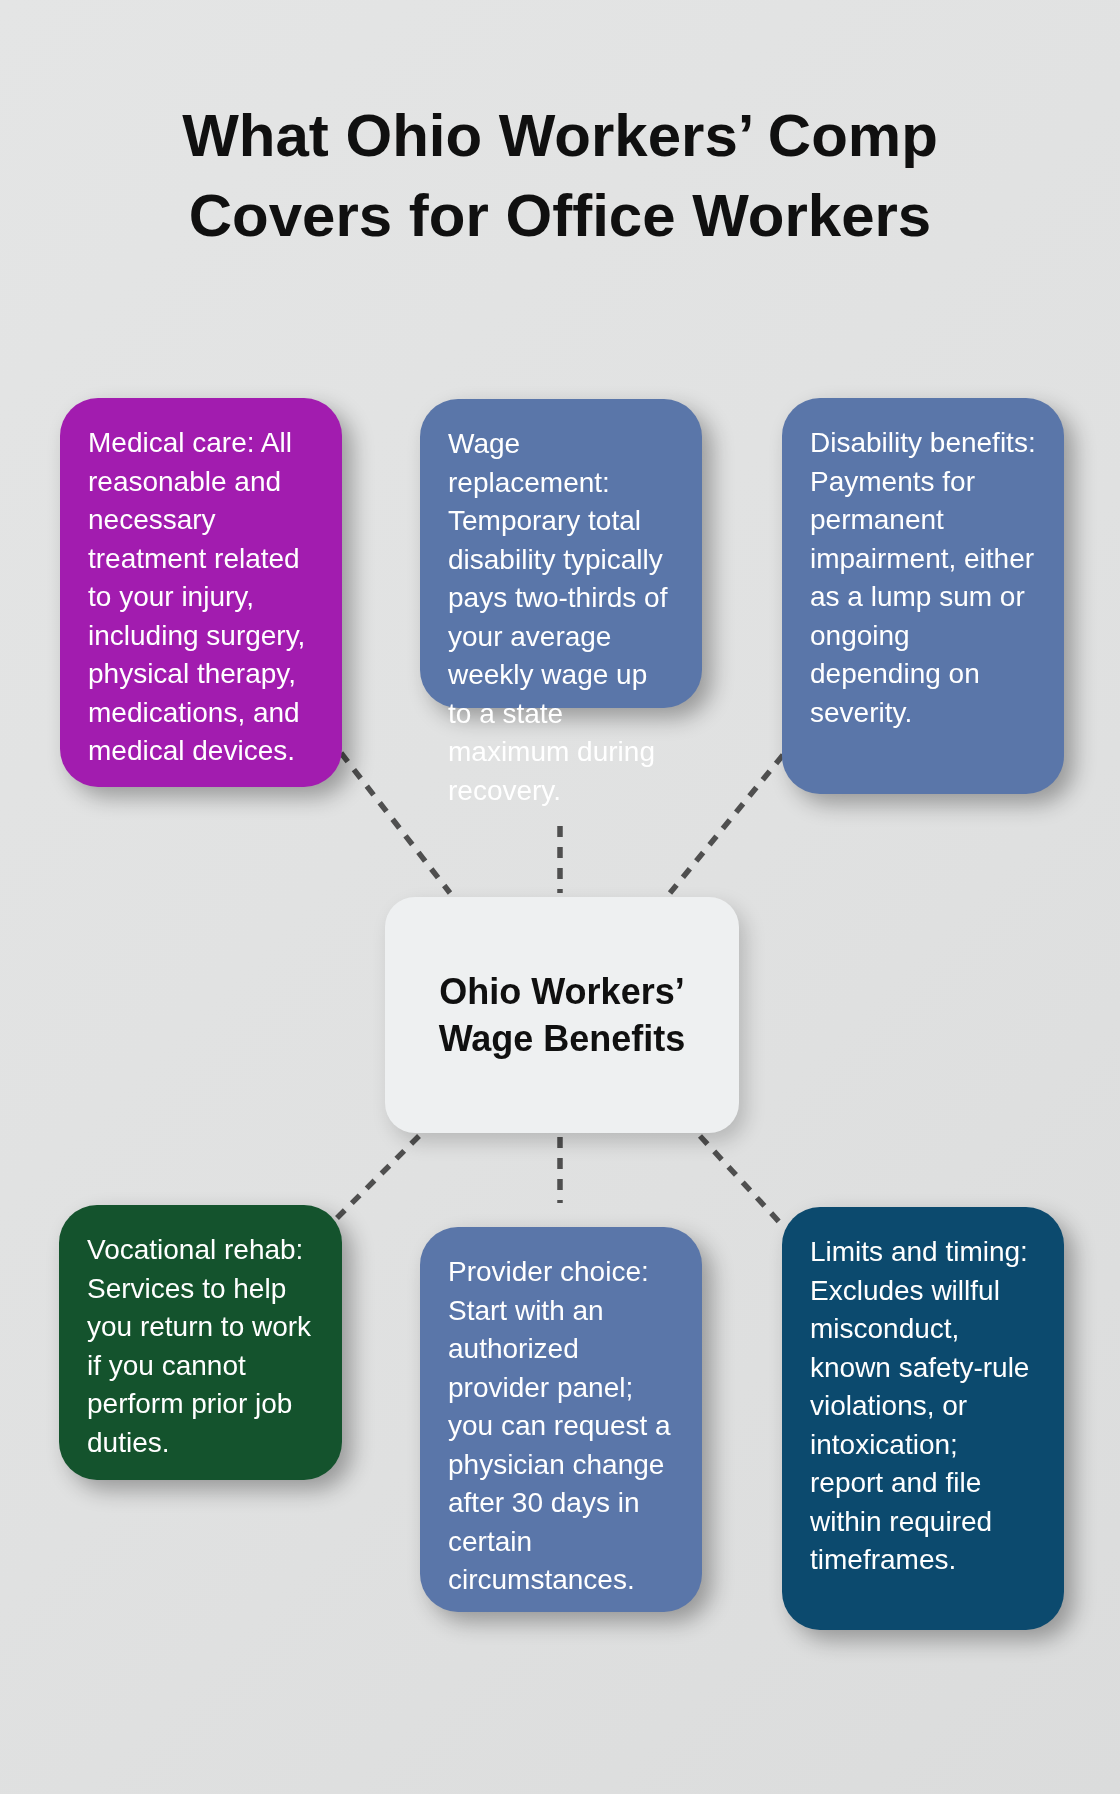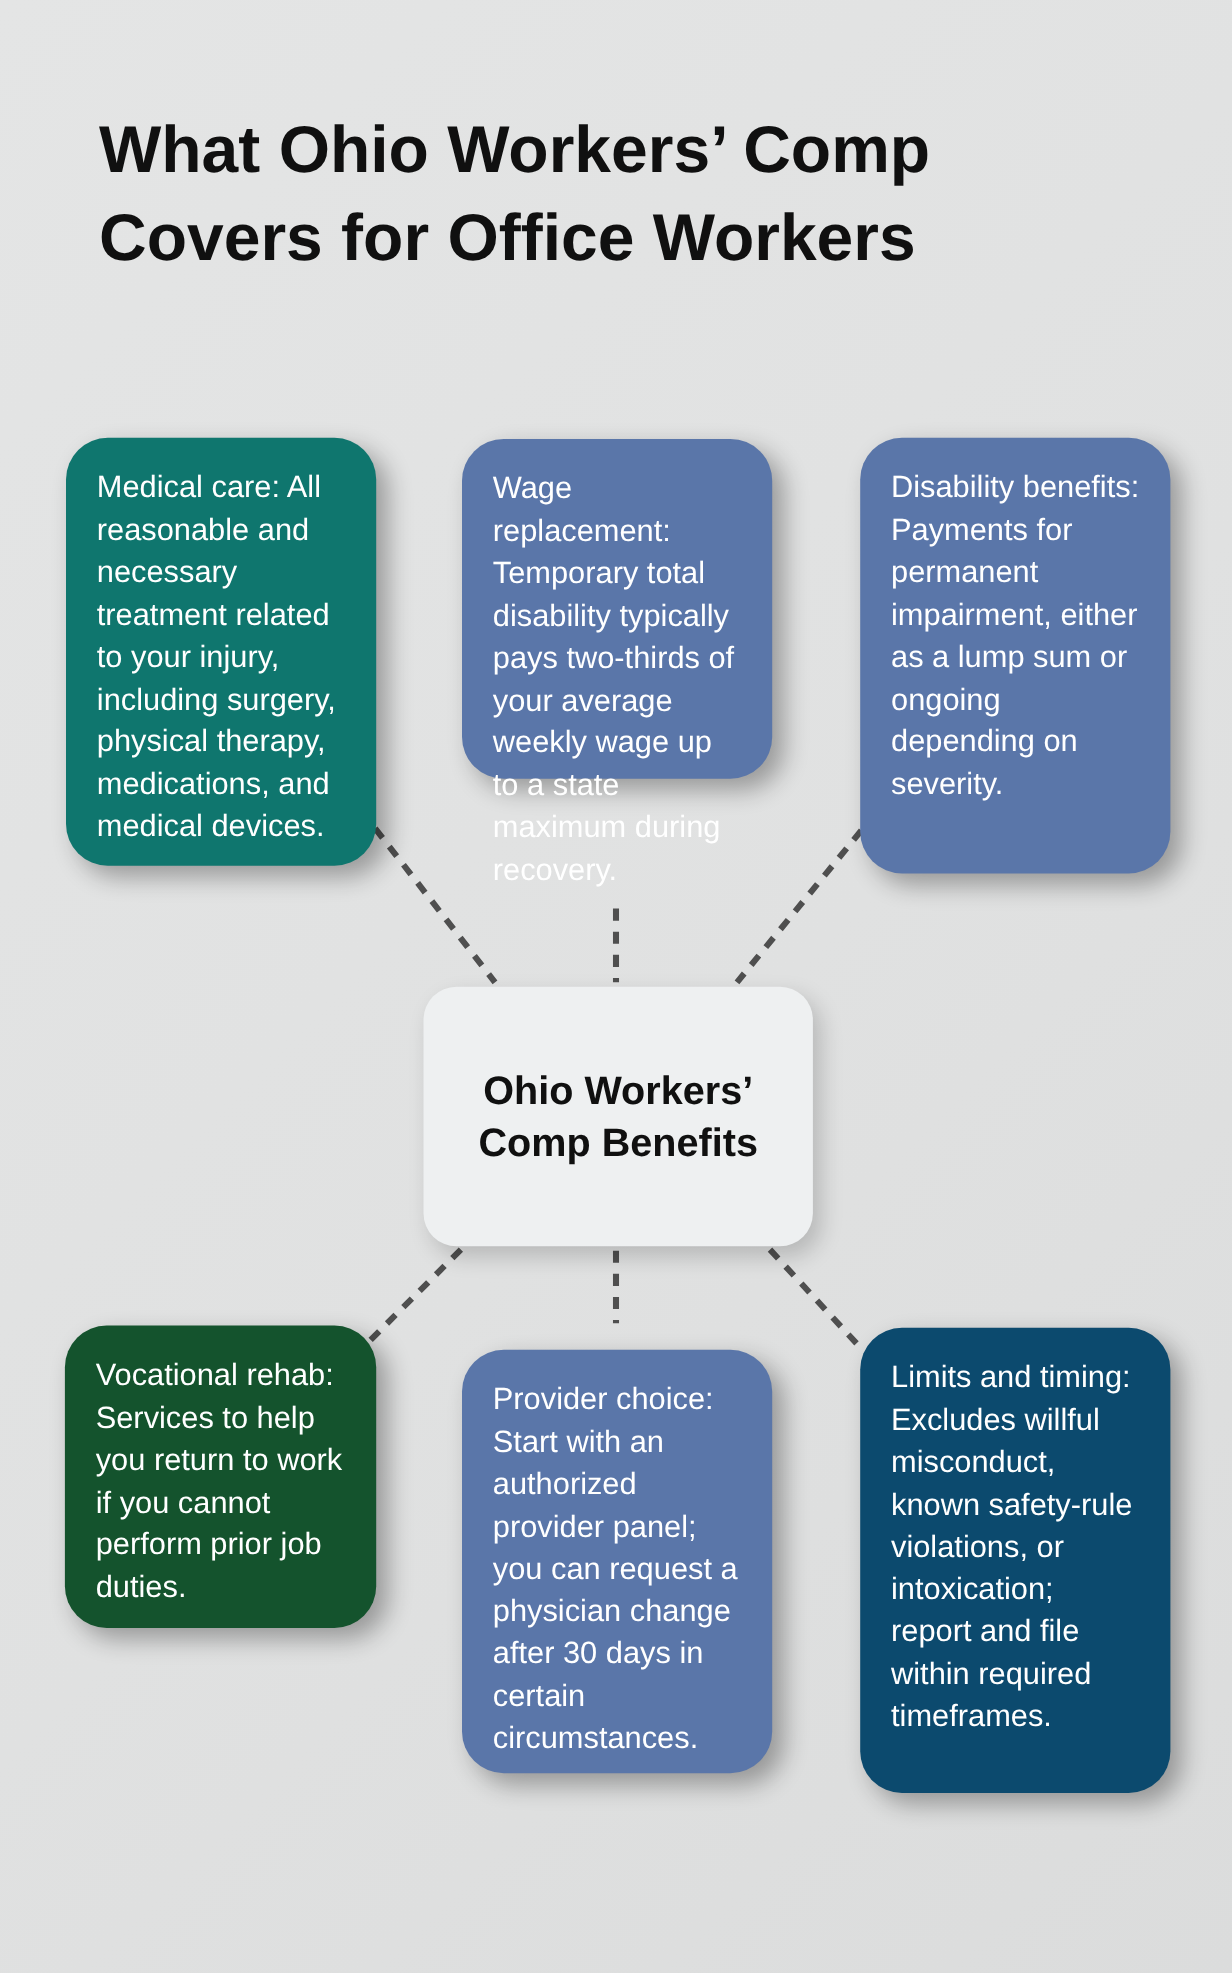--- a/index.html
+++ b/index.html
@@ -16,20 +16,21 @@
   }
   .stage {
     position: absolute;
     inset: 0;
   }
   .title {
     position: absolute;
     top: 96px;
     left: 0;
     width: 1120px;
+    text-align: center;
     font-size: 60px;
     line-height: 80px;
     font-weight: 700;
     color: #101010;
     letter-spacing: 0px;
     padding: 0 90px;
     box-sizing: border-box;
   }
   svg.connectors {
     position: absolute;
@@ -86,27 +87,27 @@
     <g stroke="#4f4f4f" stroke-width="5.5" stroke-dasharray="11 10" fill="none">
       <line x1="341" y1="753" x2="450" y2="893"></line>
       <line x1="560" y1="826" x2="560" y2="893"></line>
       <line x1="783" y1="755" x2="670" y2="893"></line>
       <line x1="419" y1="1136" x2="334" y2="1221"></line>
       <line x1="560" y1="1137" x2="560" y2="1203"></line>
       <line x1="700" y1="1136" x2="783" y2="1226"></line>
     </g>
   </svg>
 
-  <div class="node node-1" style="background:#0f766e">Medical care: All reasonable and necessary treatment related to your injury, including surgery, physical therapy, medications, and medical devices.</div>
+  <div class="node node-1" style="background:#a21caf">Medical care: All reasonable and necessary treatment related to your injury, including surgery, physical therapy, medications, and medical devices.</div>
 
   <div class="node node-2" style="background:#5a76a9">Wage replacement: Temporary total disability typically pays two-thirds of your average weekly wage up to a state maximum during recovery.</div>
 
   <div class="node node-3" style="background:#5a76a9">Disability benefits: Payments for permanent impairment, either as a lump sum or ongoing depending on severity.</div>
 
   <div class="node node-4" style="background:#14532d">Vocational rehab: Services to help you return to work if you cannot perform prior job duties.</div>
 
   <div class="node node-5" style="background:#5a76a9">Provider choice: Start with an authorized provider panel; you can request a physician change after 30 days in certain circumstances.</div>
 
   <div class="node node-6" style="background:#0c4a6e">Limits and timing: Excludes willful misconduct, known safety-rule violations, or intoxication; report and file within required timeframes.</div>
 
-  <div class="center-node" style="background:#eef0f1">Ohio Workers’ Comp Benefits</div>
+  <div class="center-node" style="background:#eef0f1">Ohio Workers’ Wage Benefits</div>
 
 </div>
 
 </body></html>

